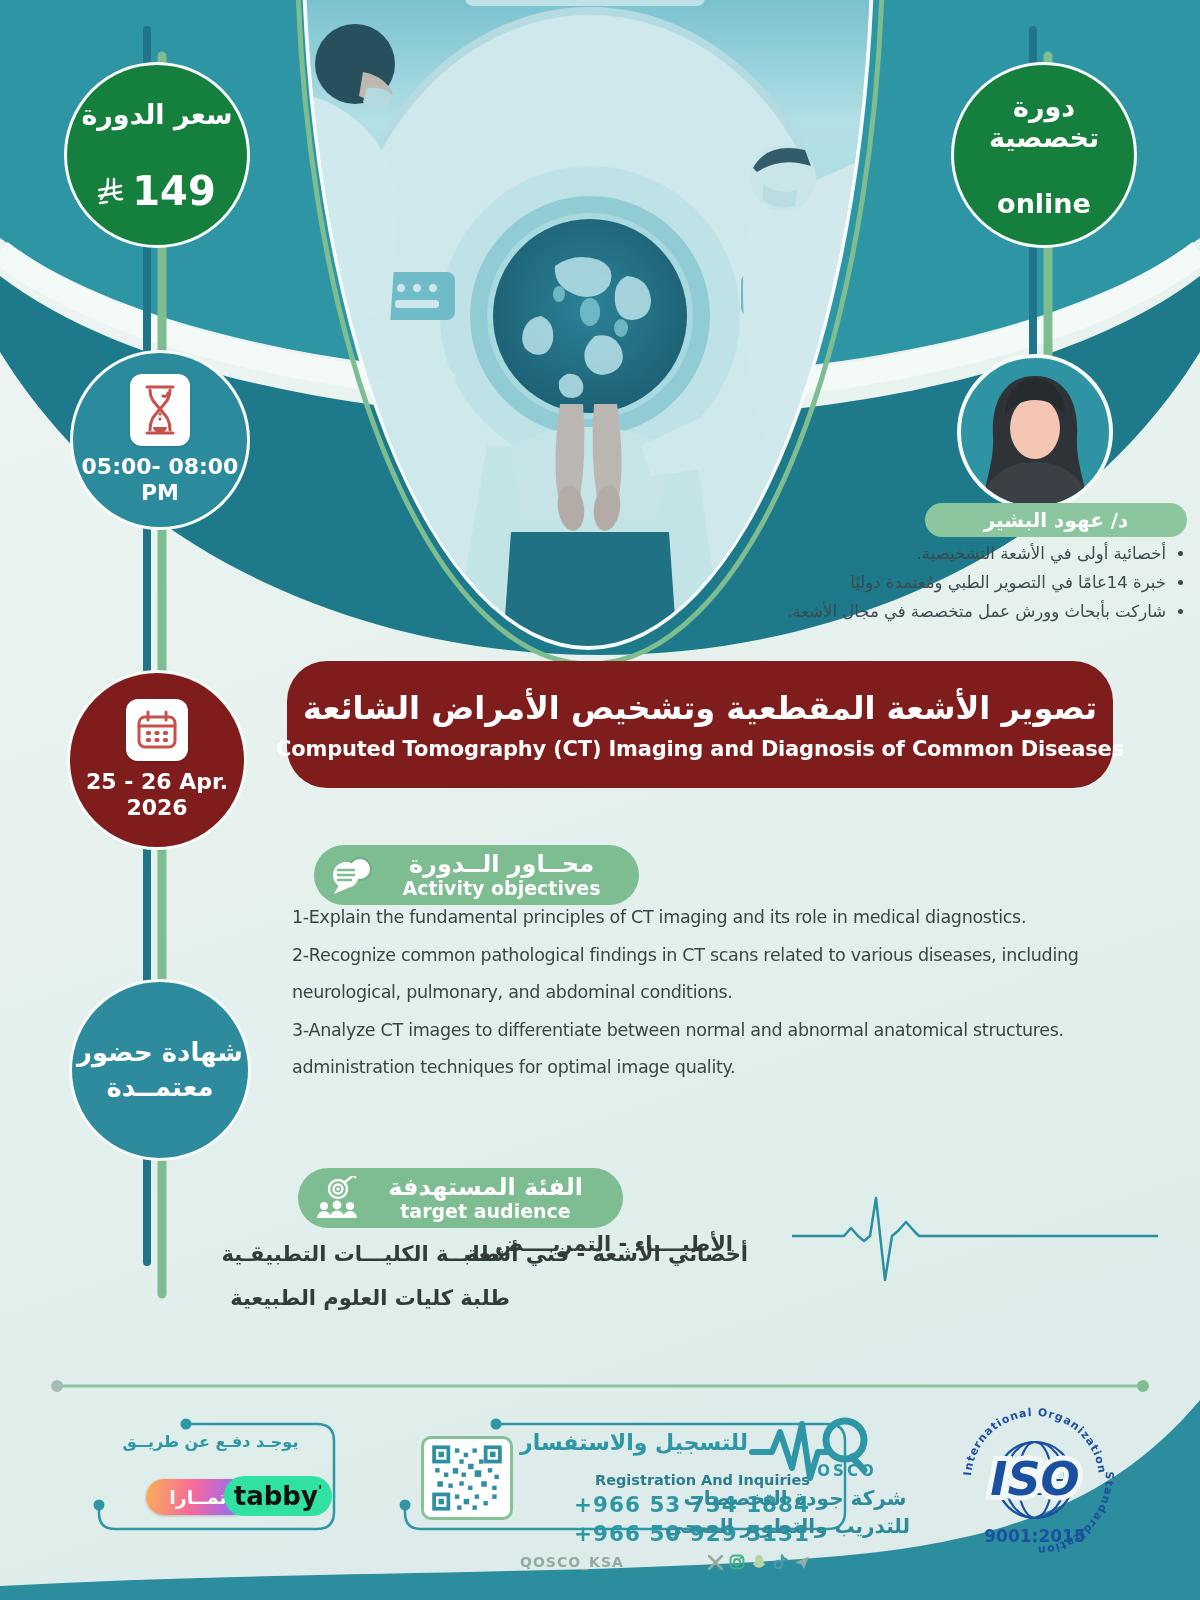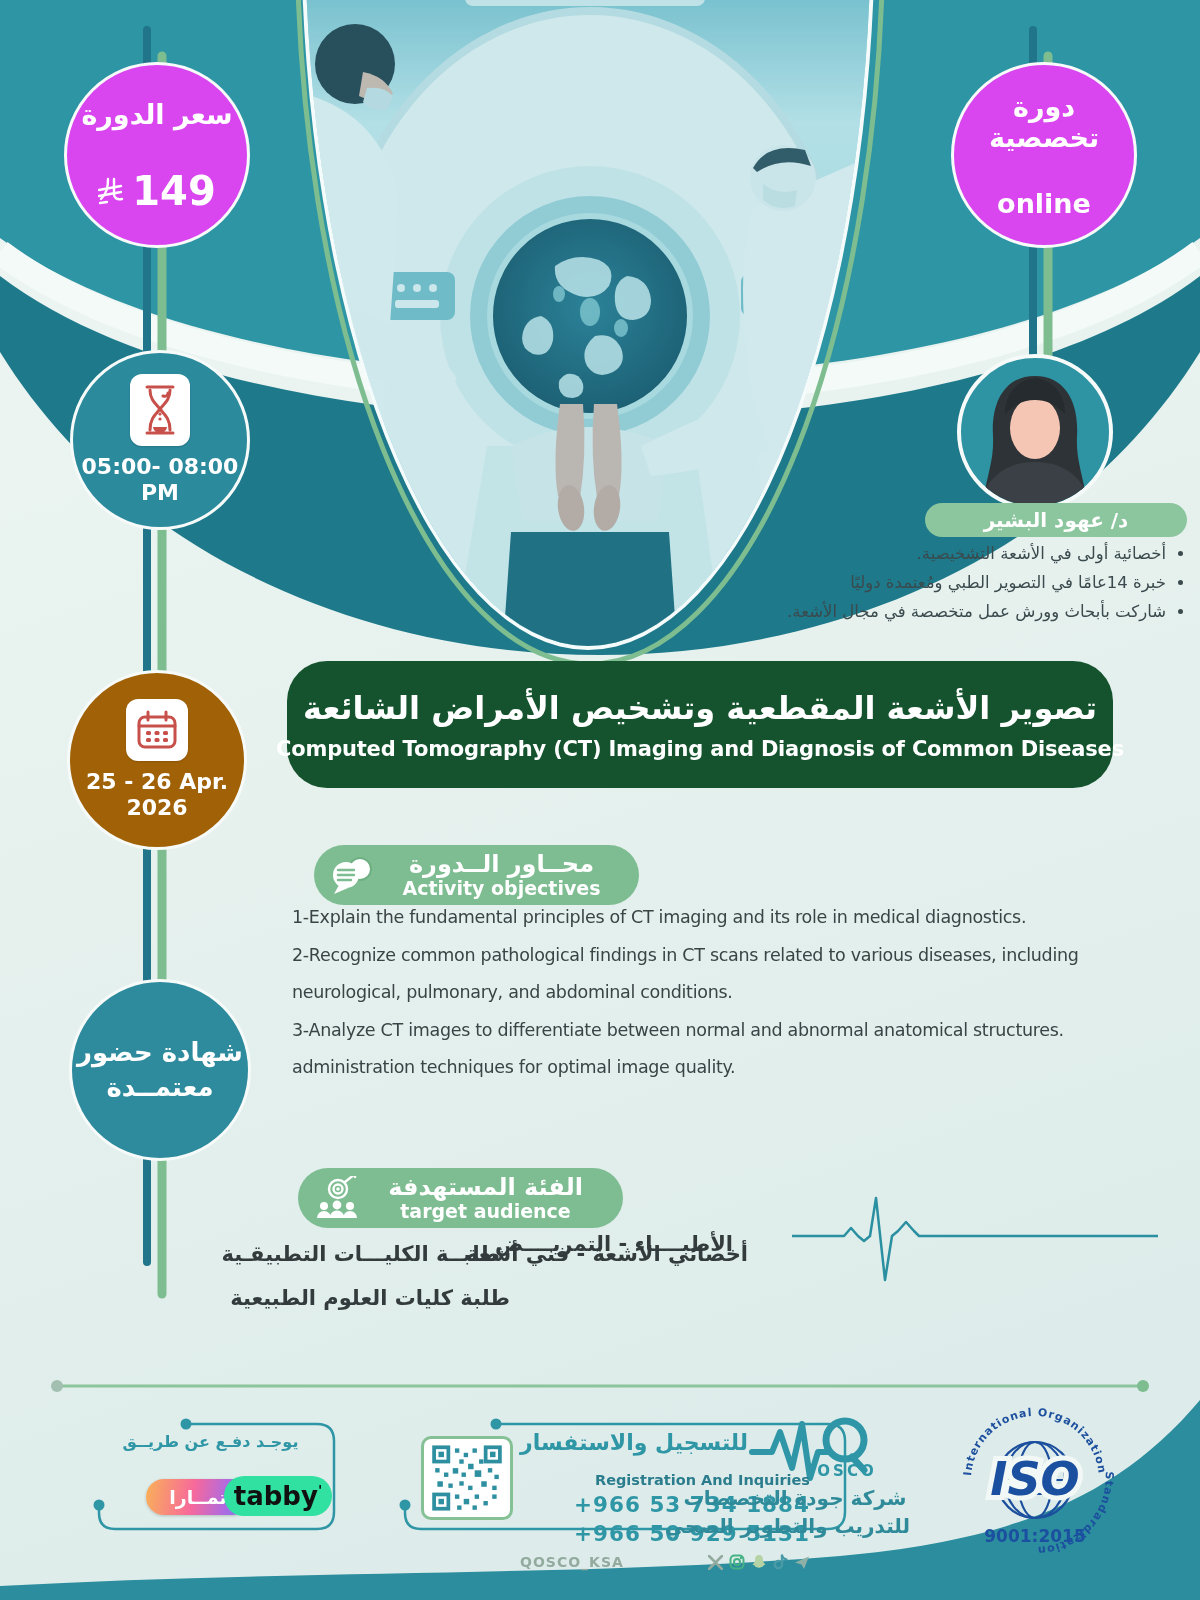--- a/index.html
+++ b/index.html
@@ -5,23 +5,23 @@
   html,body{margin:0;padding:0;background:#888;}
   *{box-sizing:border-box;}
   .poster{position:relative;width:1200px;height:1600px;overflow:hidden;
     font-family:"DejaVu Sans",sans-serif;background:#e9f3f0;margin:0 auto;}
   .abs{position:absolute;}
   svg{display:block;}
 
   
   .badge-circle{border-radius:50%;border:3px solid #f6fbfa;display:flex;flex-direction:column;
     align-items:center;justify-content:center;text-align:center;color:#fff;z-index:3;}
-  .red{background:#d946ef;gap:25px;}
+  .red{background:#15803d;gap:25px;}
   .tealc{background:#2b8a9c;}
-  .greenc{background:#a16207;}
+  .greenc{background:#7f1d1d;}
 
   .price-circle{left:64px;top:62px;width:186px;height:186px;}
   .price-title{font-size:27px;font-weight:bold;margin-bottom:16px;}
   .price-row{display:flex;align-items:center;gap:8px;direction:ltr;}
   .price-amount{font-size:40px;font-weight:bold;line-height:1;}
 
   .type-circle{left:951px;top:62px;width:186px;height:186px;}
   .type-title{font-size:27px;font-weight:bold;margin-bottom:10px;}
   .type-sub{font-size:27px;font-weight:bold;}
 
@@ -38,21 +38,21 @@
     border:4px solid #f6fbfa;background:#2e93a3;overflow:hidden;z-index:3;}
 
   
   .instructor-pill{left:925px;top:503px;width:262px;height:34px;border-radius:17px;background:#8cc69e;
     color:#fff;font-weight:bold;font-size:20px;display:flex;align-items:center;justify-content:center;z-index:3;}
   .instructor-bullets{right:16px;top:544px;width:470px;direction:rtl;color:#3a4a4d;font-size:16.5px;z-index:3;}
   .instructor-bullets ul{margin:0;padding:0 18px 0 0;list-style:disc;}
   .instructor-bullets li{margin-bottom:9px;line-height:1.2;}
 
   
-  .title-banner{left:287px;top:661px;width:826px;height:127px;border-radius:40px;background:#14532d;
+  .title-banner{left:287px;top:661px;width:826px;height:127px;border-radius:40px;background:#7f1d1d;
     color:#fff;display:flex;flex-direction:column;align-items:center;justify-content:center;z-index:3;}
   .title-ar{font-size:32px;font-weight:bold;direction:rtl;white-space:nowrap;}
   .title-en{font-size:21px;font-weight:bold;margin-top:10px;white-space:nowrap;letter-spacing:-0.2px;}
 
   
   .section-pill{width:325px;height:60px;border-radius:30px;background:#7ebd92;color:#fff;display:flex;
     align-items:center;padding:0 12px 0 16px;z-index:3;}
   .obj-pill{left:314px;top:845px;}
   .aud-pill{left:298px;top:1168px;}
   .pill-text{flex:1;text-align:center;line-height:1.1;}

